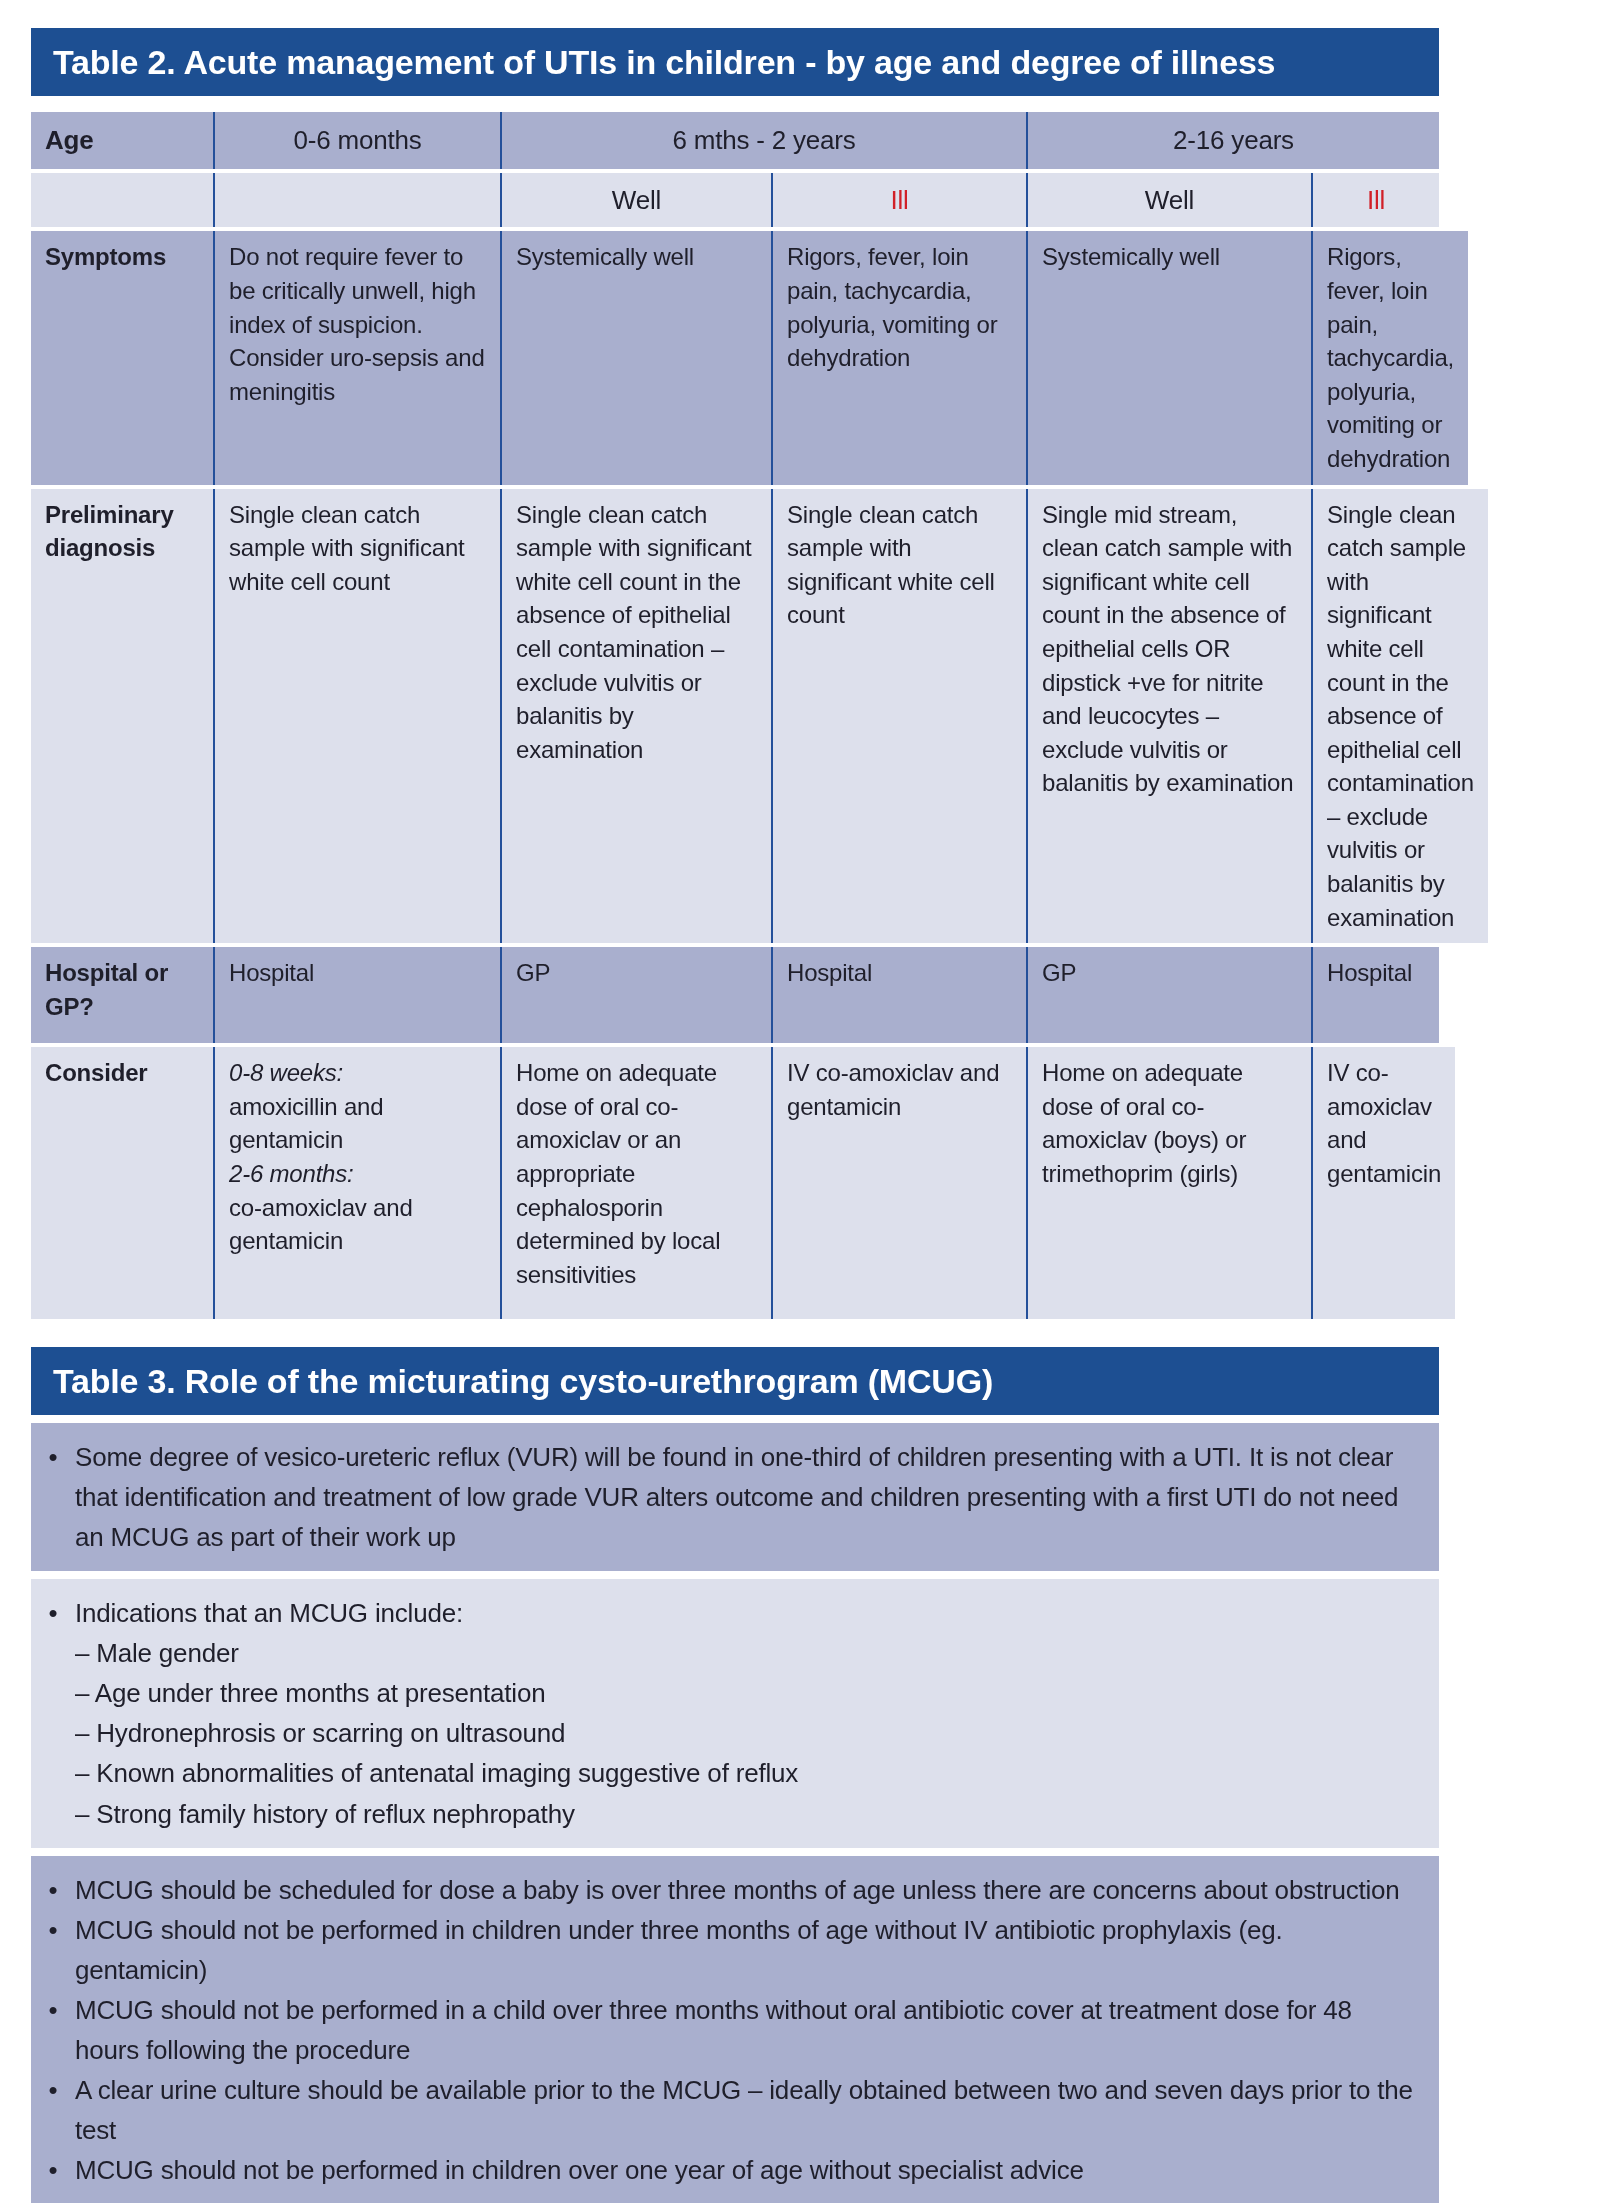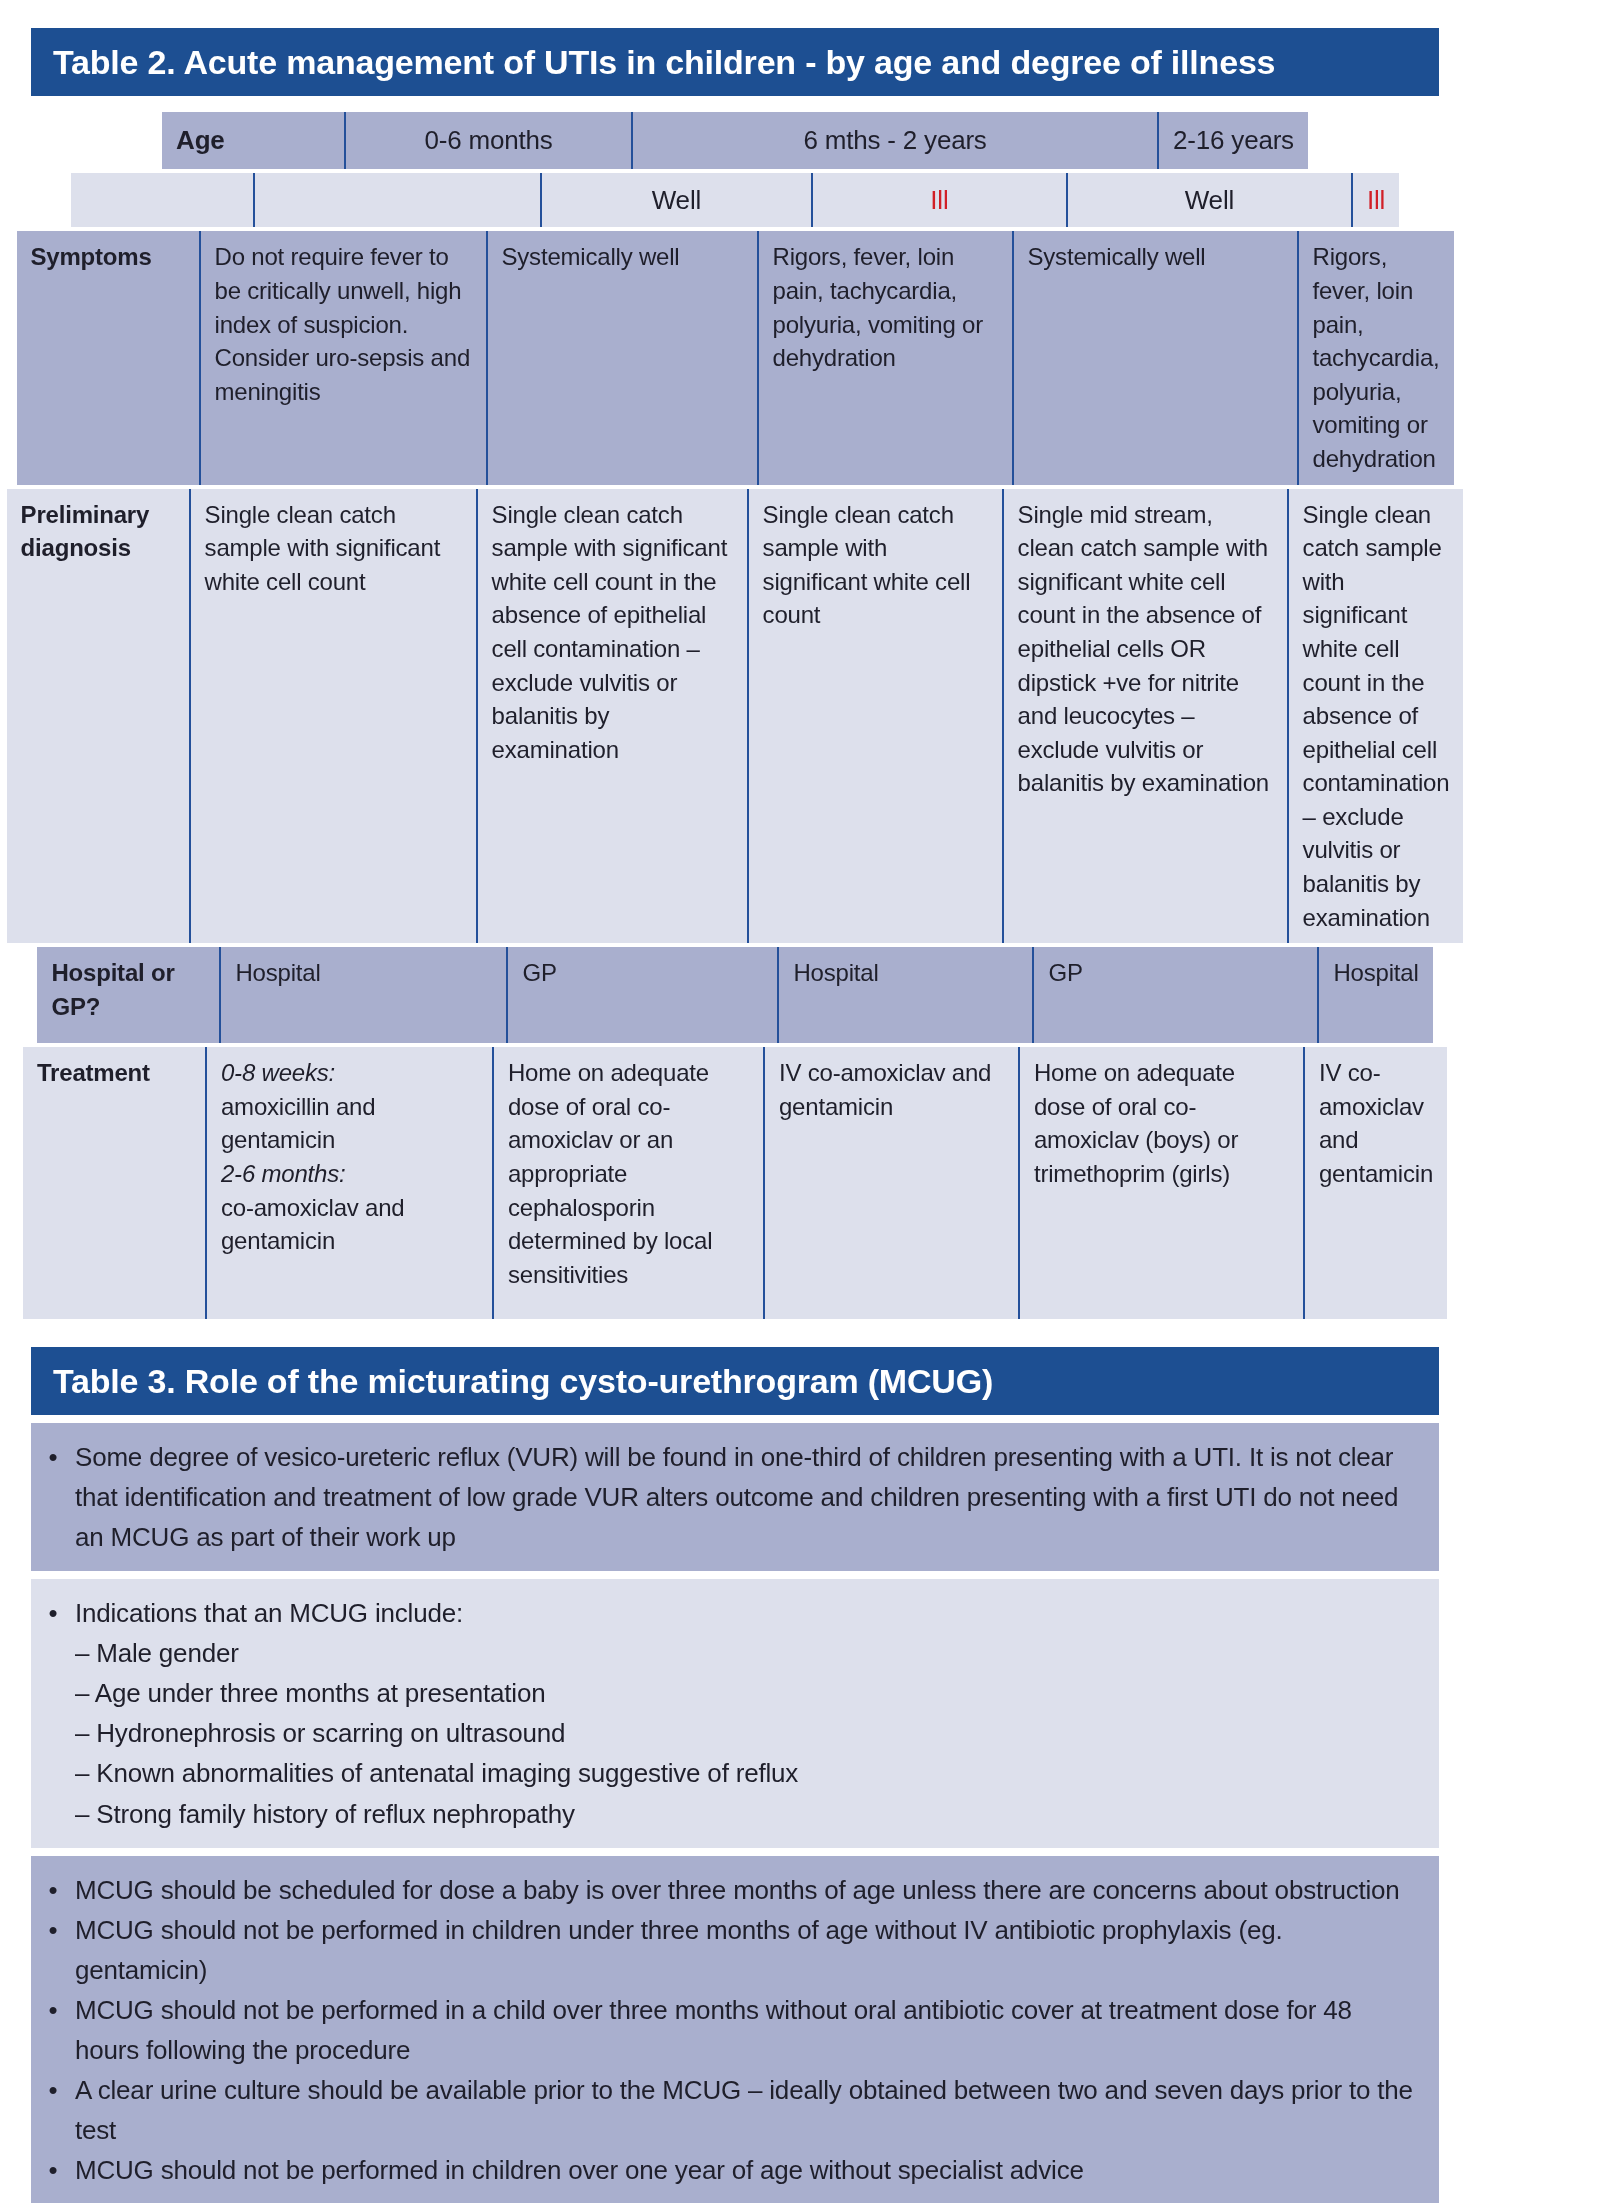--- a/index.html
+++ b/index.html
@@ -21,21 +21,21 @@
 
   .titlebar{
     background:var(--blue);color:#ffffff;
     height:68px;line-height:68px;
     font-size:34px;font-weight:700;
     padding-left:22px;letter-spacing:-0.2px;
     white-space:nowrap;
   }
 
   
-  .t2{display:flex;flex-direction:column;gap:4px;margin-top:16px;align-items:center;}
+  .t2{display:flex;flex-direction:column;gap:4px;margin-top:16px;}
   .t2row{display:grid;grid-template-columns:182px 287px 271px 255px 285px 1fr;}
   .t2row.merged{grid-template-columns:182px 287px 526px 1fr;}
   .cell{
     padding:9px 14px 9px 14px;
     font-size:24px;line-height:1.40;letter-spacing:-0.2px;
   }
   .bl{border-left:2px solid var(--border);}
   .dark{background:var(--dark);}
   .light{background:var(--light);}
   .hcell{display:flex;align-items:center;justify-content:center;font-size:26px;}
@@ -111,21 +111,21 @@
     <div class="t2row r-hos">
       <div class="cell dark lbl">Hospital or GP?</div>
       <div class="cell dark bl">Hospital</div>
       <div class="cell dark bl">GP</div>
       <div class="cell dark bl">Hospital</div>
       <div class="cell dark bl">GP</div>
       <div class="cell dark bl">Hospital</div>
     </div>
 
     <div class="t2row r-tre">
-      <div class="cell light lbl">Treatment</div>
+      <div class="cell light lbl">Consider</div>
       <div class="cell light bl">
         <span class="it">0-8 weeks:</span><br>
         <span>amoxicillin and gentamicin</span><br>
         <span class="it">2-6 months:</span><br>
         <span>co-amoxiclav and gentamicin</span>
       </div>
       <div class="cell light bl">Home on adequate dose of oral co-amoxiclav or an appropriate cephalosporin determined by local sensitivities</div>
       <div class="cell light bl">IV co-amoxiclav and gentamicin</div>
       <div class="cell light bl">Home on adequate dose of oral co-amoxiclav (boys) or trimethoprim (girls)</div>
       <div class="cell light bl">IV co-amoxiclav and gentamicin</div>

